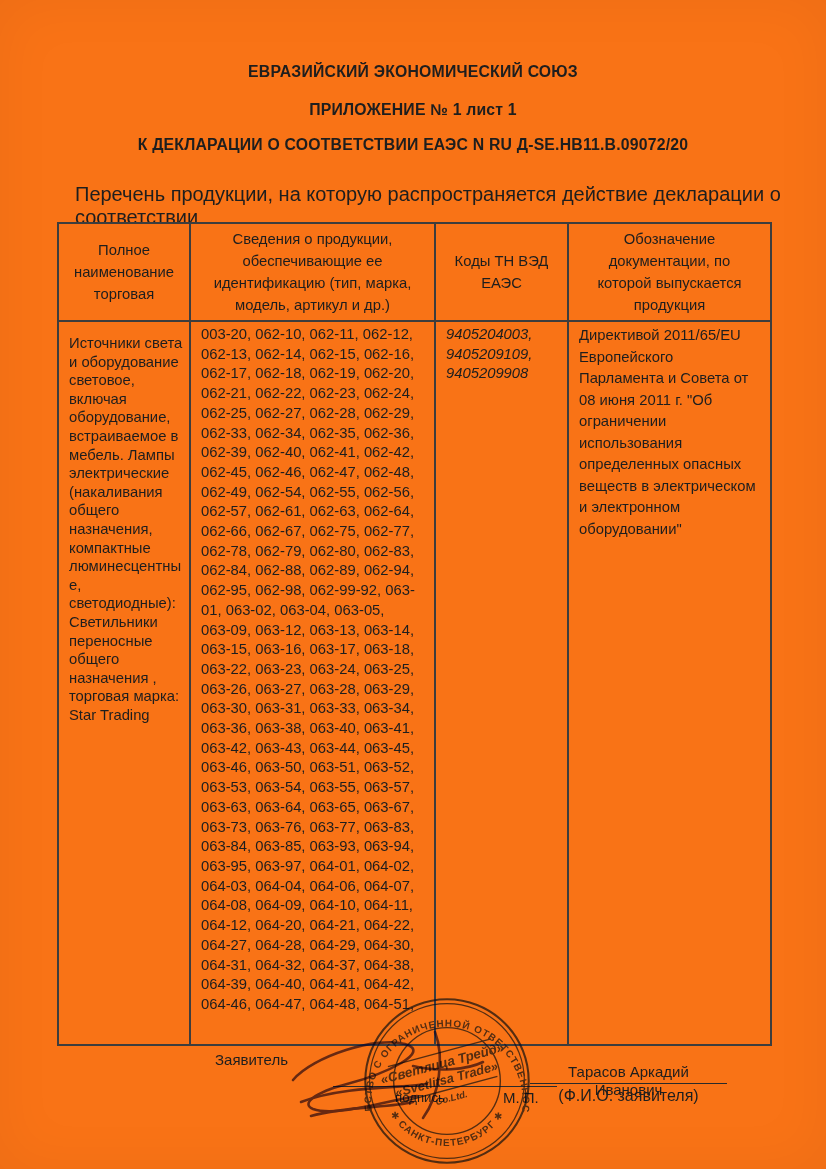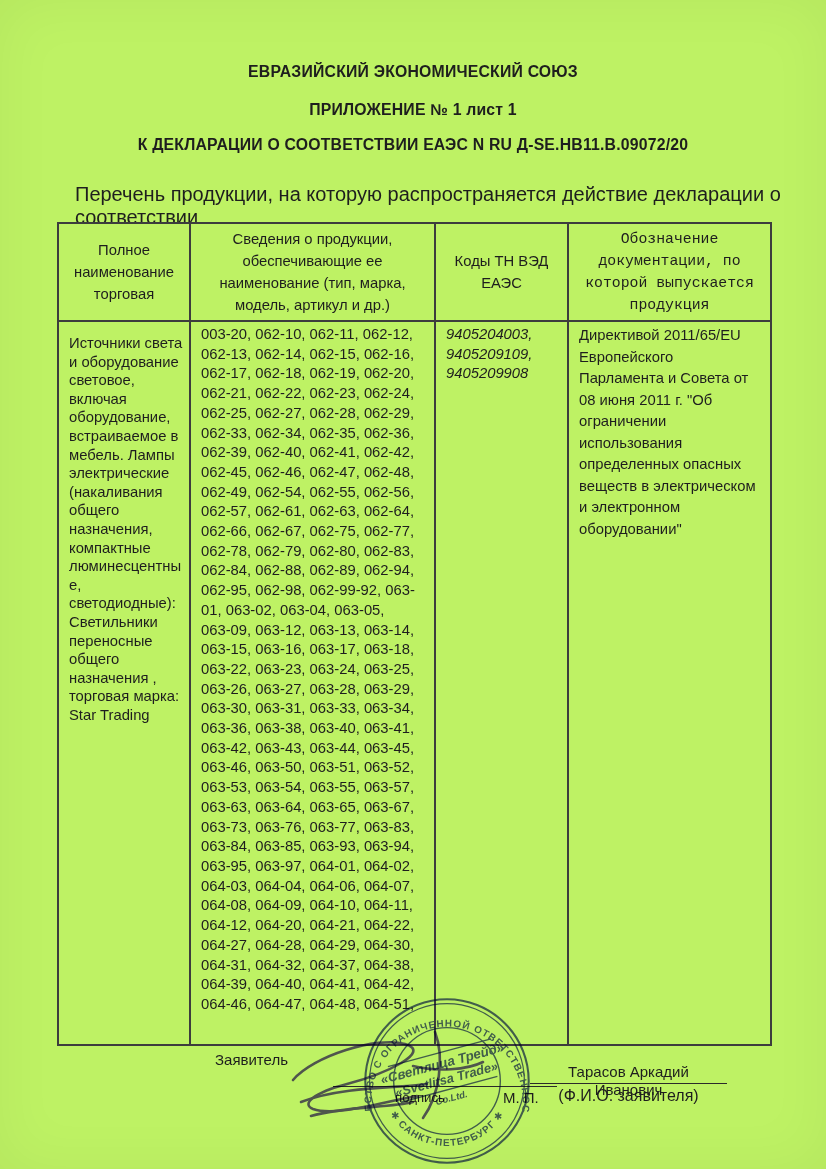--- a/index.html
+++ b/index.html
@@ -1,33 +1,33 @@
 <!DOCTYPE html>
 <html><head>
 <meta charset="utf-8">
 <style>
   html,body{margin:0;padding:0;background:#e8e8e8;}
   .page{
     position:relative;width:826px;height:1169px;margin:0 auto;
-    background:#bef264;overflow:hidden;
+    background:#f97316;overflow:hidden;
     font-family:"Liberation Sans","DejaVu Sans",sans-serif;
     color:#1e1e1e;
     box-shadow:inset 0 0 60px rgba(0,0,0,0.05);
   }
   .ttl{position:absolute;left:0;width:826px;text-align:center;font-weight:bold;font-size:15.8px;letter-spacing:.2px;}
   .subtitle{position:absolute;left:75px;top:183px;font-size:20px;}
   table.decl{
     position:absolute;left:57px;top:222px;width:713px;
     border-collapse:collapse;table-layout:fixed;
   }
   table.decl td{border:2px solid #3d3d3d;font-size:14.8px;vertical-align:top;}
   tr.hdr td{height:92px;vertical-align:middle;text-align:center;line-height:1.5;padding:2px 12px;}
   td.c1h{padding:2px 6px;}
   td.c3h{padding:2px 6px;}
-  td.c4h{padding:2px 22px;font-family:Liberation Mono, monospace;}
+  td.c4h{padding:2px 22px;}
   tr.body td{height:710px;}
   td.c1{vertical-align:middle;padding:12px 4px 0 10px;font-size:14.2px;line-height:18.6px;overflow-wrap:break-word;}
   td.c2{padding:3px 0 0 10px;line-height:19.7px;white-space:pre;overflow:hidden;}
   td.c3{padding:3px 0 0 10px;line-height:19.7px;white-space:pre;font-style:italic;}
   td.c4{padding:3px 12px 0 10px;line-height:21.5px;}
   .footer-label{position:absolute;font-size:15px;}
   .blackline{position:absolute;height:0;border-top:1.6px solid #2a2a2a;}
   .caption{position:absolute;font-size:13.2px;}
   .name-block{position:absolute;left:530px;top:1047px;width:197px;text-align:center;font-size:15px;line-height:17.5px;}
   .name-inner{width:162px;margin:16px auto;}
@@ -48,21 +48,21 @@
   <table class="decl">
     <colgroup>
       <col style="width:132px">
         <col style="width:245px">
         <col style="width:133px">
         <col style="width:203px">
     </colgroup>
     <tbody>
         <tr class="hdr">
       <td class="c1h">Полное наименование торговая</td>
-      <td class="c2h">Сведения о продукции, обеспечивающие ее наименование (тип, марка, модель, артикул и др.)</td>
+      <td class="c2h">Сведения о продукции, обеспечивающие ее идентификацию (тип, марка, модель, артикул и др.)</td>
       <td class="c3h">Коды ТН ВЭД ЕАЭС</td>
       <td class="c4h">Обозначение документации, по которой выпускается продукция</td>
     </tr>
     <tr class="body">
       <td class="c1">Источники света и оборудование световое, включая оборудование, встраиваемое в мебель.  Лампы электрические (накаливания общего назначения, компактные люминесцентные, светодиодные): Светильники переносные общего назначения , торговая марка: Star Trading</td>
       <td class="c2">003-20, 062-10, 062-11, 062-12,
 062-13, 062-14, 062-15, 062-16,
 062-17, 062-18, 062-19, 062-20,
 062-21, 062-22, 062-23, 062-24,
 062-25, 062-27, 062-28, 062-29,

